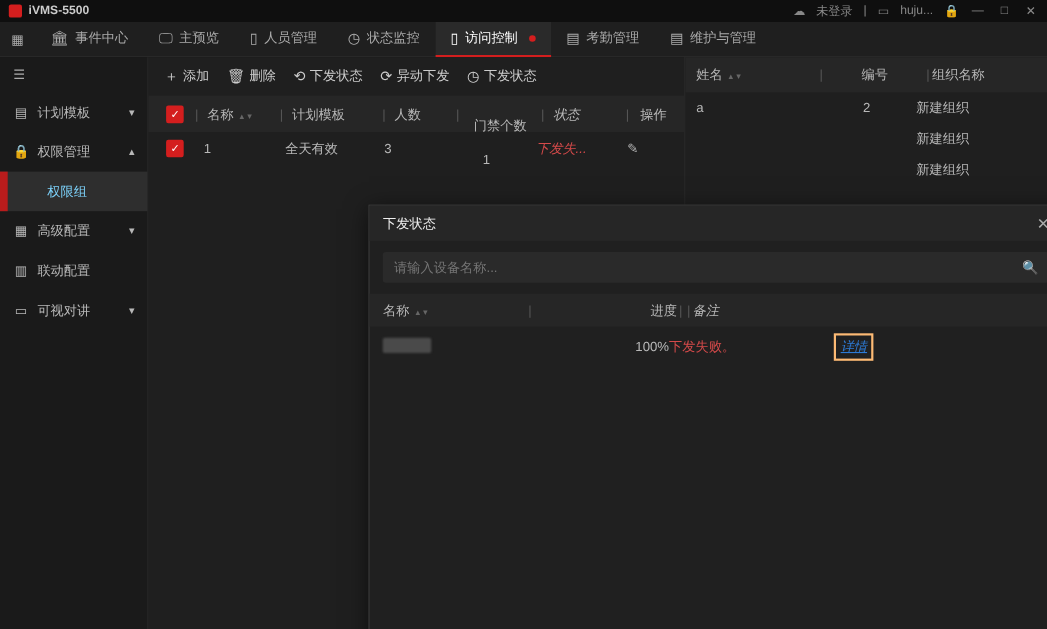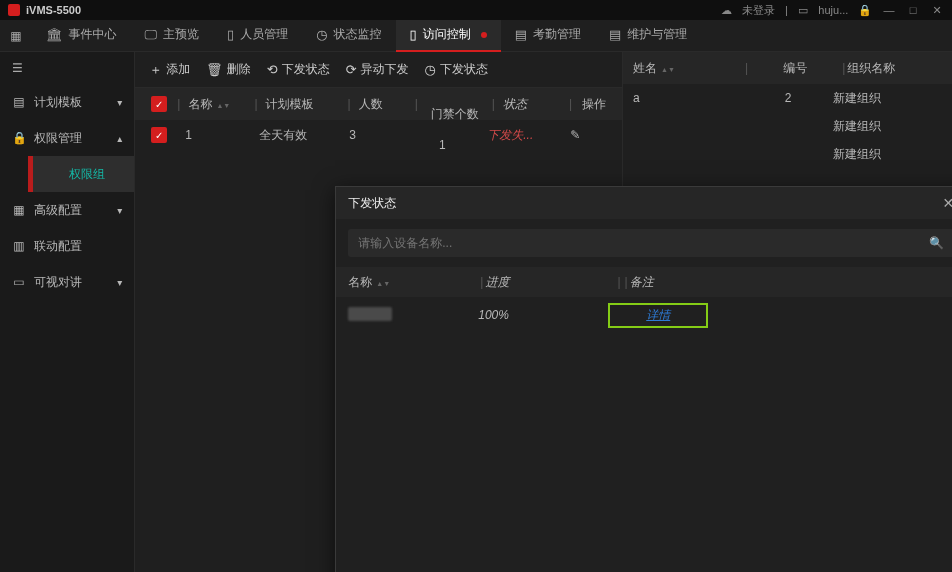--- a/index.html
+++ b/index.html
@@ -19,21 +19,21 @@
 .topnav .tab { padding: 0 14px; height: 32px; display: flex; align-items: center; gap: 6px; color: #aaa; cursor: pointer; border-bottom: 2px solid transparent; }
 .topnav .tab.active { color: #fff; border-bottom: 2px solid #d41e1e; background: #2a2a2a; }
 .topnav .tab .ic { font-size: 13px; }
 .topnav .tab .close-dot { width: 6px; height: 6px; border-radius: 50%; background: #d41e1e; margin-left: 4px; }
 
 
 .main { display: flex; height: calc(100% - 52px); }
 .sidebar { width: 160px; background: #1a1a1a; border-right: 1px solid #2a2a2a; }
 .sidebar .hamb { height: 32px; display: flex; align-items: center; padding: 0 12px; color: #aaa; }
 .sidebar .item { height: 36px; display: flex; align-items: center; padding: 0 12px; color: #b8b8b8; cursor: pointer; gap: 8px; }
-.sidebar .item.active { background: #2e2e2e; color: #14b8a6; border-left: 5px solid #b91c1c; padding-left: 9px; margin-left: 28px; }
+.sidebar .item.active { background: #2e2e2e; color: #7dd3fc; border-left: 7px solid #b91c1c; padding-left: 9px; }
 .sidebar .item.sub { padding-left: 36px; }
 .sidebar .item .chev { margin-left: auto; font-size: 10px; }
 .sidebar .ic { width: 14px; text-align: center; }
 
 .content { flex: 1; background: #1f1f1f; position: relative; display: flex; }
 .center { flex: 1; display: flex; flex-direction: column; }
 .rightpane { width: 330px; background: #1f1f1f; border-left: 1px solid #2a2a2a; display: flex; flex-direction: column; }
 
 
 .toolbar { height: 36px; display: flex; align-items: center; gap: 16px; padding: 0 14px; border-bottom: 1px solid #2a2a2a; }
@@ -77,27 +77,27 @@
 
 
 .modal { position: absolute; left: 200px; top: 134px; width: 632px; height: 400px; background: #202020; border: 1px solid #3a3a3a; box-shadow: 0 4px 20px rgba(0,0,0,0.6); display: flex; flex-direction: column; }
 .modal .mhead { height: 32px; display: flex; align-items: center; justify-content: space-between; padding: 0 12px; background: #262626; color: #eee; }
 .modal .mclose { cursor: pointer; font-size: 14px; color: #aaa; }
 .modal .msearch { margin: 10px 12px; height: 28px; background: #2a2a2a; display: flex; align-items: center; padding: 0 10px; border-radius: 3px; }
 .modal .msearch input { flex: 1; background: transparent; border: none; outline: none; color: #ccc; font-size: 12px; }
 .modal .msearch .sicon { color: #888; cursor: pointer; }
 .modal .mthead { height: 30px; display: flex; align-items: center; padding: 0 12px; background: #262626; }
 .modal .mcol-name { width: 130px; }
-.modal .mcol-prog { width: 130px; text-align: left; font-style: italic; }
+.modal .mcol-prog { width: 130px; text-align: right; }
 .modal .mcol-res { width: 150px; }
 .modal .mcol-note { width: 120px; text-align: left; font-style: italic; }
 .modal .mrow { height: 36px; display: flex; align-items: center; padding: 0 12px; }
 .blur-name { display: inline-block; width: 44px; height: 14px; background: #4a4a4a; filter: blur(1px); border-radius: 2px; }
 .detail-link { color: #2d7bd6; text-decoration: underline; cursor: pointer; }
-.red-box { border: 2px solid #84cc16; padding: 2px 36px; display: inline-block; }
+.red-box { border: 2px solid #fdba74; padding: 2px 4px; display: inline-block; }
 </style>
 </head>
 <body>
 
 <div class="titlebar">
   <div class="logo"></div>
   <div class="title">iVMS-5500</div>
   <div class="spacer"></div>
   <div class="right">
     <span>☁</span>
@@ -289,20 +289,21 @@
         <div class="mcol-name"><span>名称</span><span class="sorter">▲▼</span></div>
         <span class="sep">|</span>
         <div class="mcol-prog">进度</div>
         <span class="sep">|</span>
         <span class="sep">|</span>
         <div class="mcol-note">备注</div>
       </div>
       <div class="mrow">
         <div class="mcol-name"><span class="blur-name"></span></div>
         <div class="mcol-prog">100%</div>
+        <div class="mcol-res red">下发失败。</div>
         <div class="mcol-note">
           <span class="red-box">
             <span class="detail-link">详情</span>
           </span>
         </div>
       </div>
     </div>
 
   </div>
 </div>

